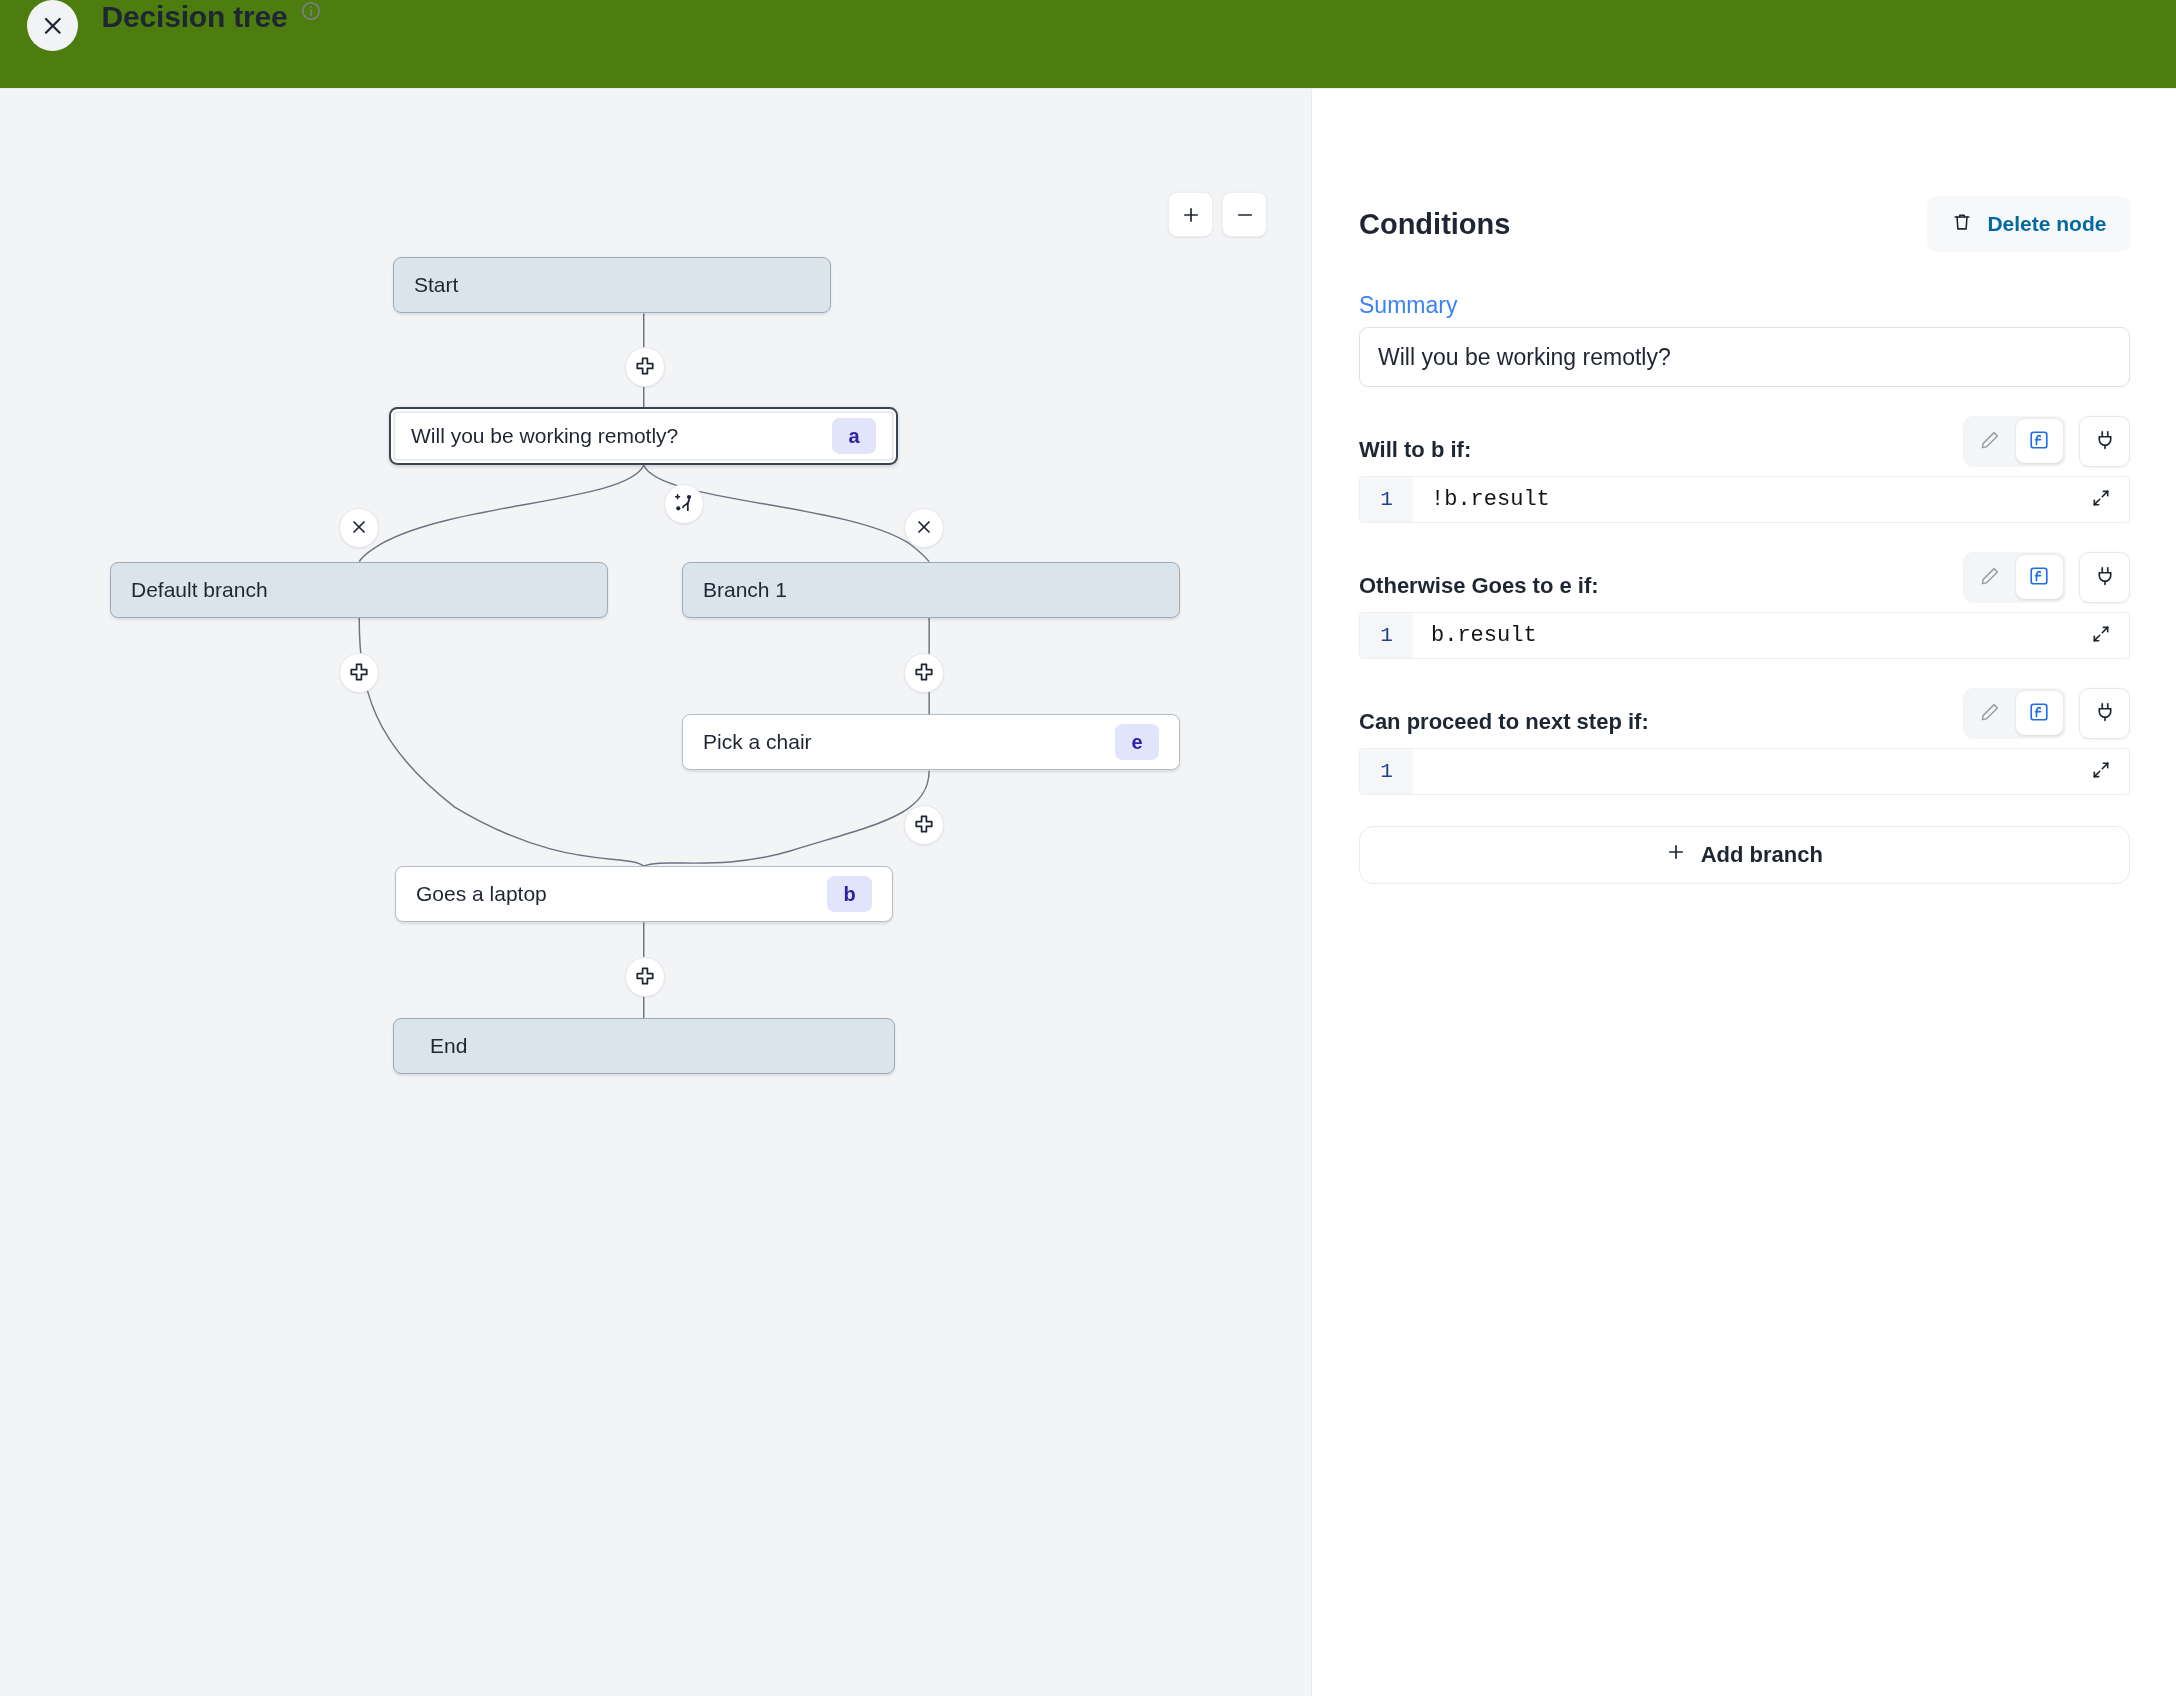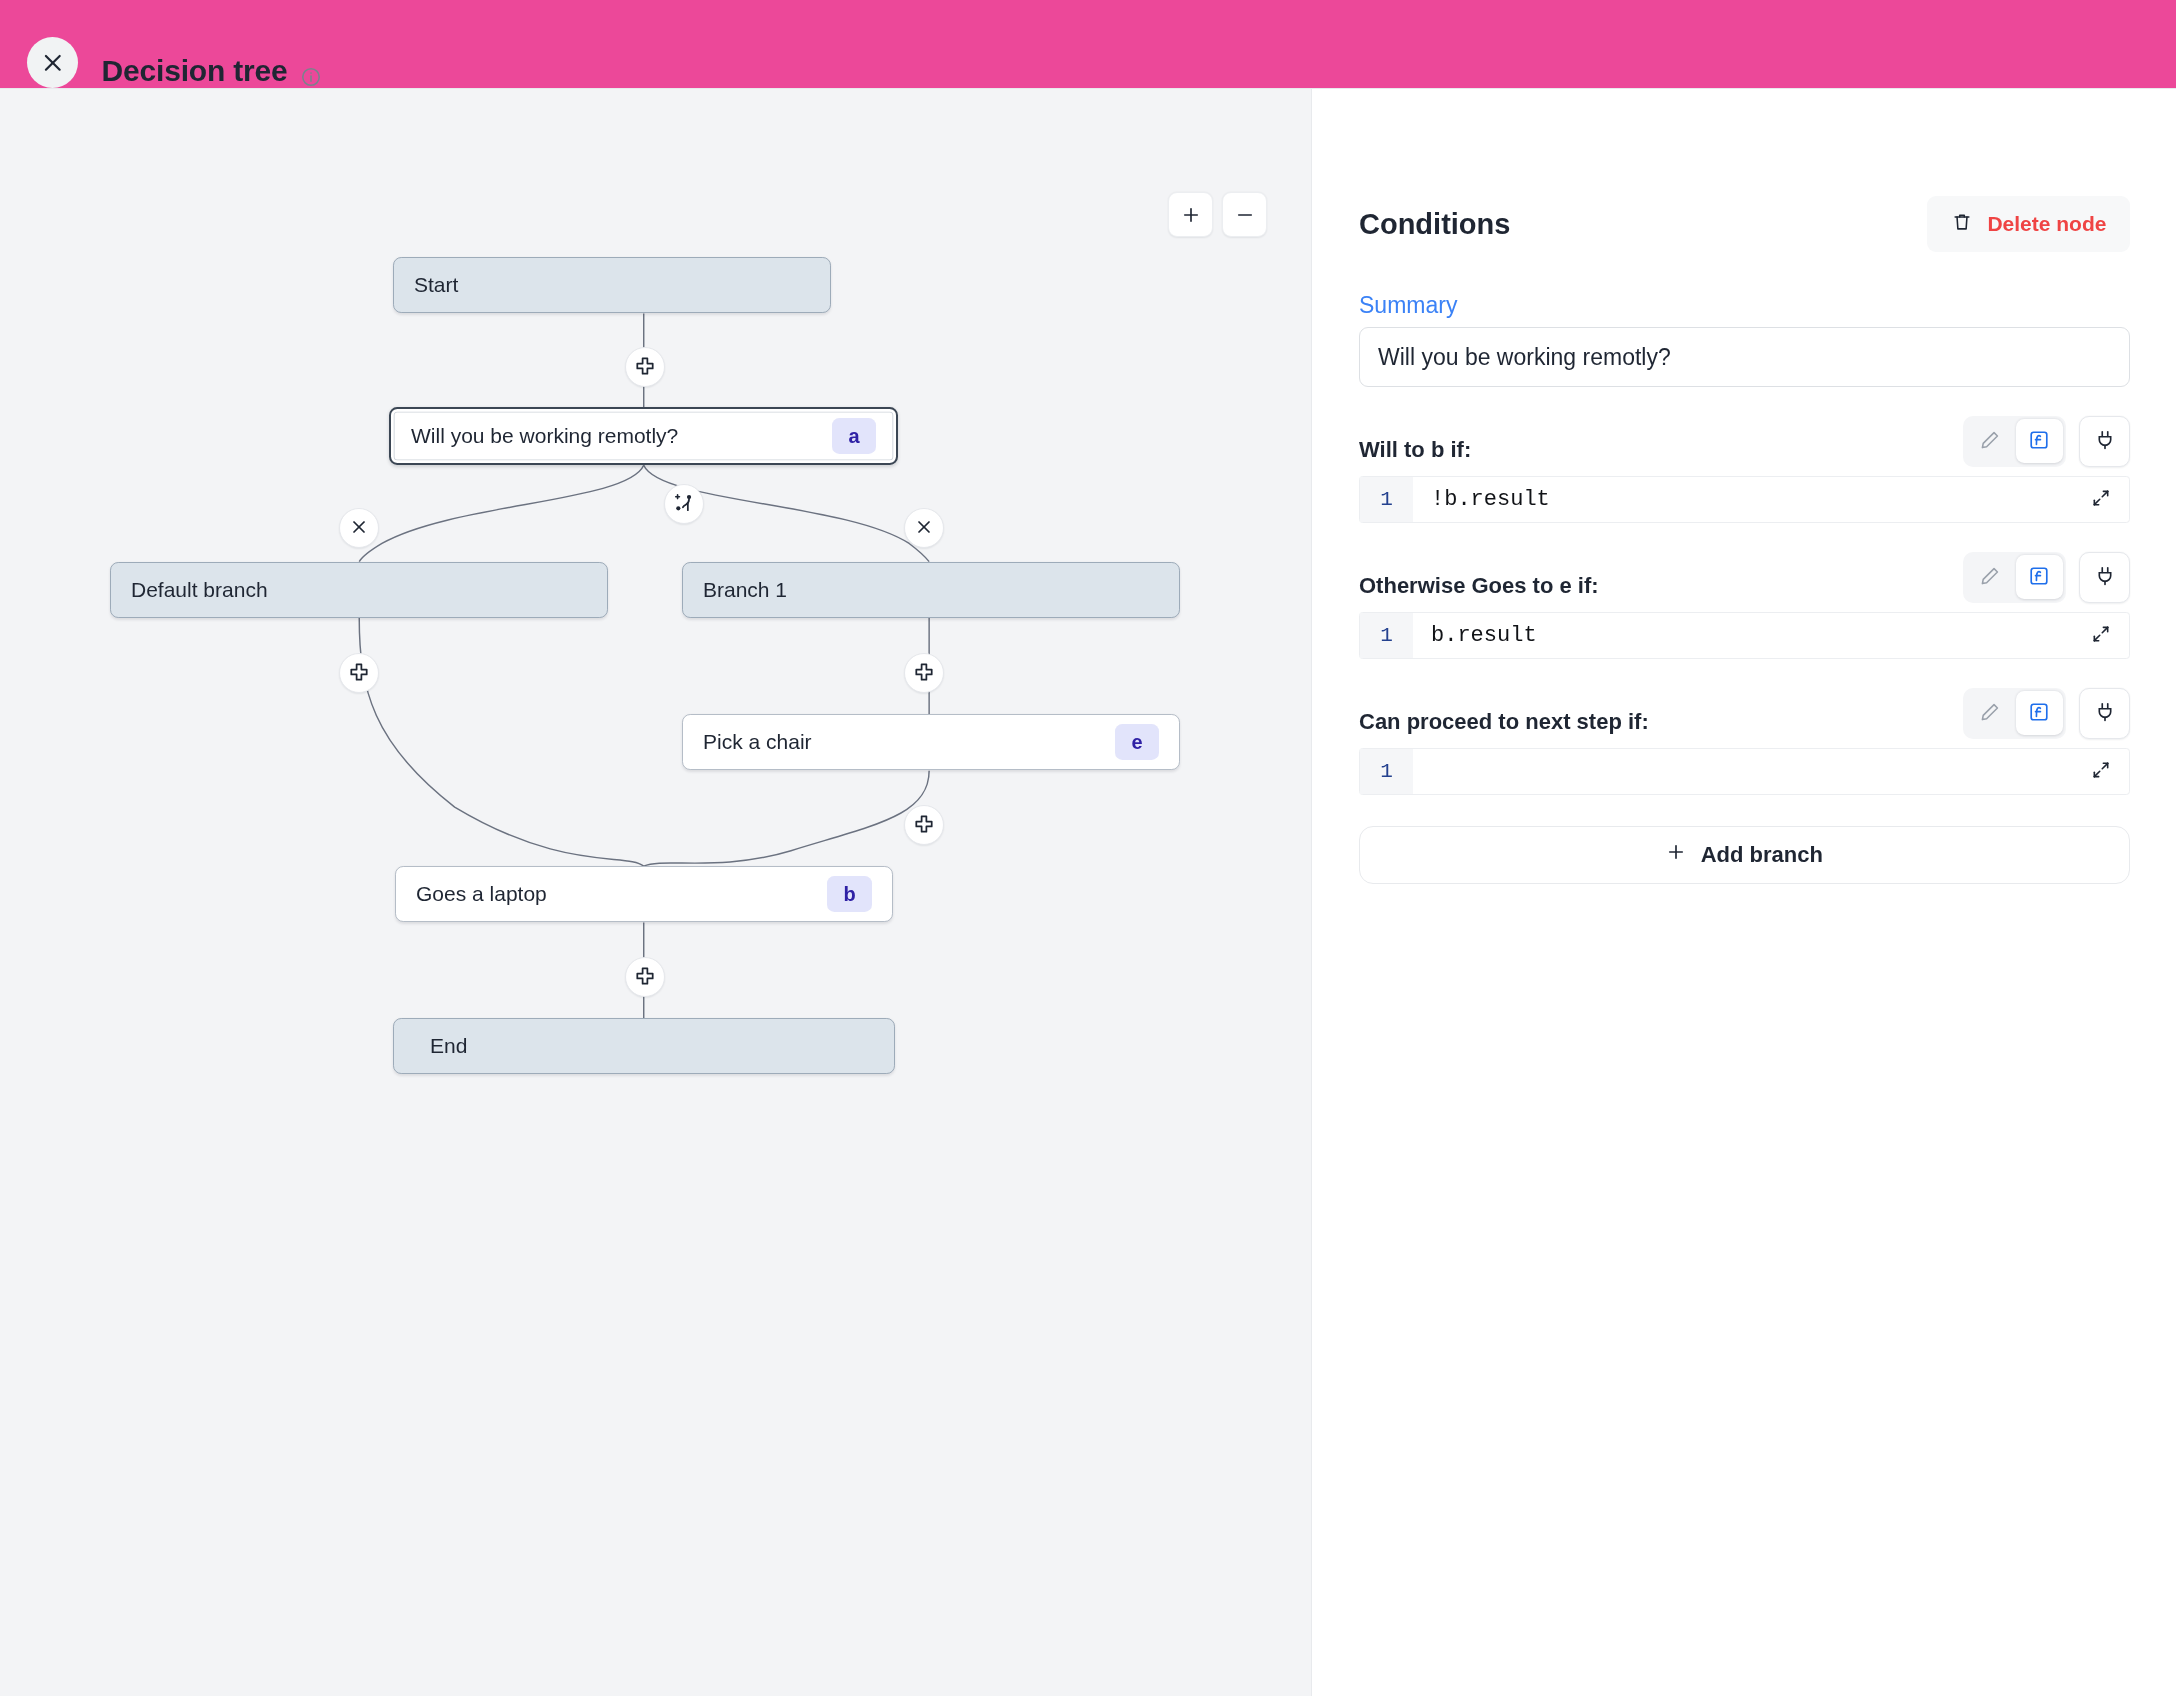--- a/index.html
+++ b/index.html
@@ -8,23 +8,23 @@
     width: 2177px; height: 1696px;
     background: #ffffff;
     font-family: "Liberation Sans", sans-serif;
     overflow: hidden;
   }
 
   
   .header {
     height: 89px;
     display: flex;
-    align-items: flex-end;
+    align-items: flex-start;
     padding-left: 27px;
-    background: #ec4899;
+    background: #4d7c0f;
     border-bottom: 0.9px solid #e8eaed;
     position: relative;
     z-index: 5;
   }
   .close-btn {
     width: 51px; height: 51px;
     border-radius: 50%;
     background: #f1f3f4;
     display: flex; align-items: center; justify-content: center;
     cursor: pointer;
@@ -152,21 +152,21 @@
     color: #1f2633;
   }
   .delete-btn {
     display: flex; align-items: center; gap: 14.5px;
     background: #f7f8f9;
     border: none;
     border-radius: 9px;
     padding: 14.5px 23.6px;
     font-size: 21px;
     font-weight: bold;
-    color: #ef4444;
+    color: #0369a1;
     font-family: "Liberation Sans", sans-serif;
     cursor: pointer;
   }
   .field-label {
     font-size: 23px;
     color: #3b82f6;
     margin-bottom: 8px;
   }
   .summary-input {
     width: 100%;

